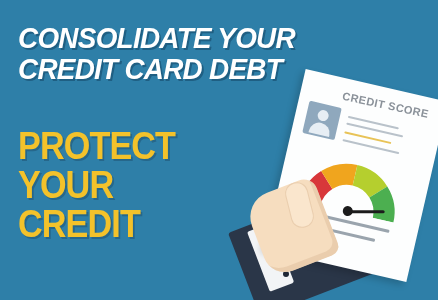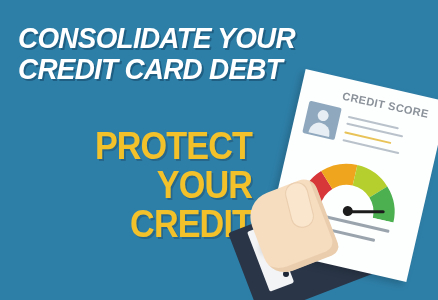--- a/index.html
+++ b/index.html
@@ -31,21 +31,20 @@
     letter-spacing:-0.8px;
     transform:scaleX(0.93);
     transform-origin:left center;
     white-space:nowrap;
     text-shadow:2px 2px 0 rgba(20,70,100,0.55);
   }
 
   .subhead-block{
     position:absolute;left:18px;top:127px;
     width:260px;
-    text-align:right;
   }
   .sh-line{
     display:block;
     color:#f3c22b;
     font-weight:bold;
     font-size:38px;
     line-height:39px;
     letter-spacing:-1px;
     transform:scaleX(0.9);
     transform-origin:left center;

